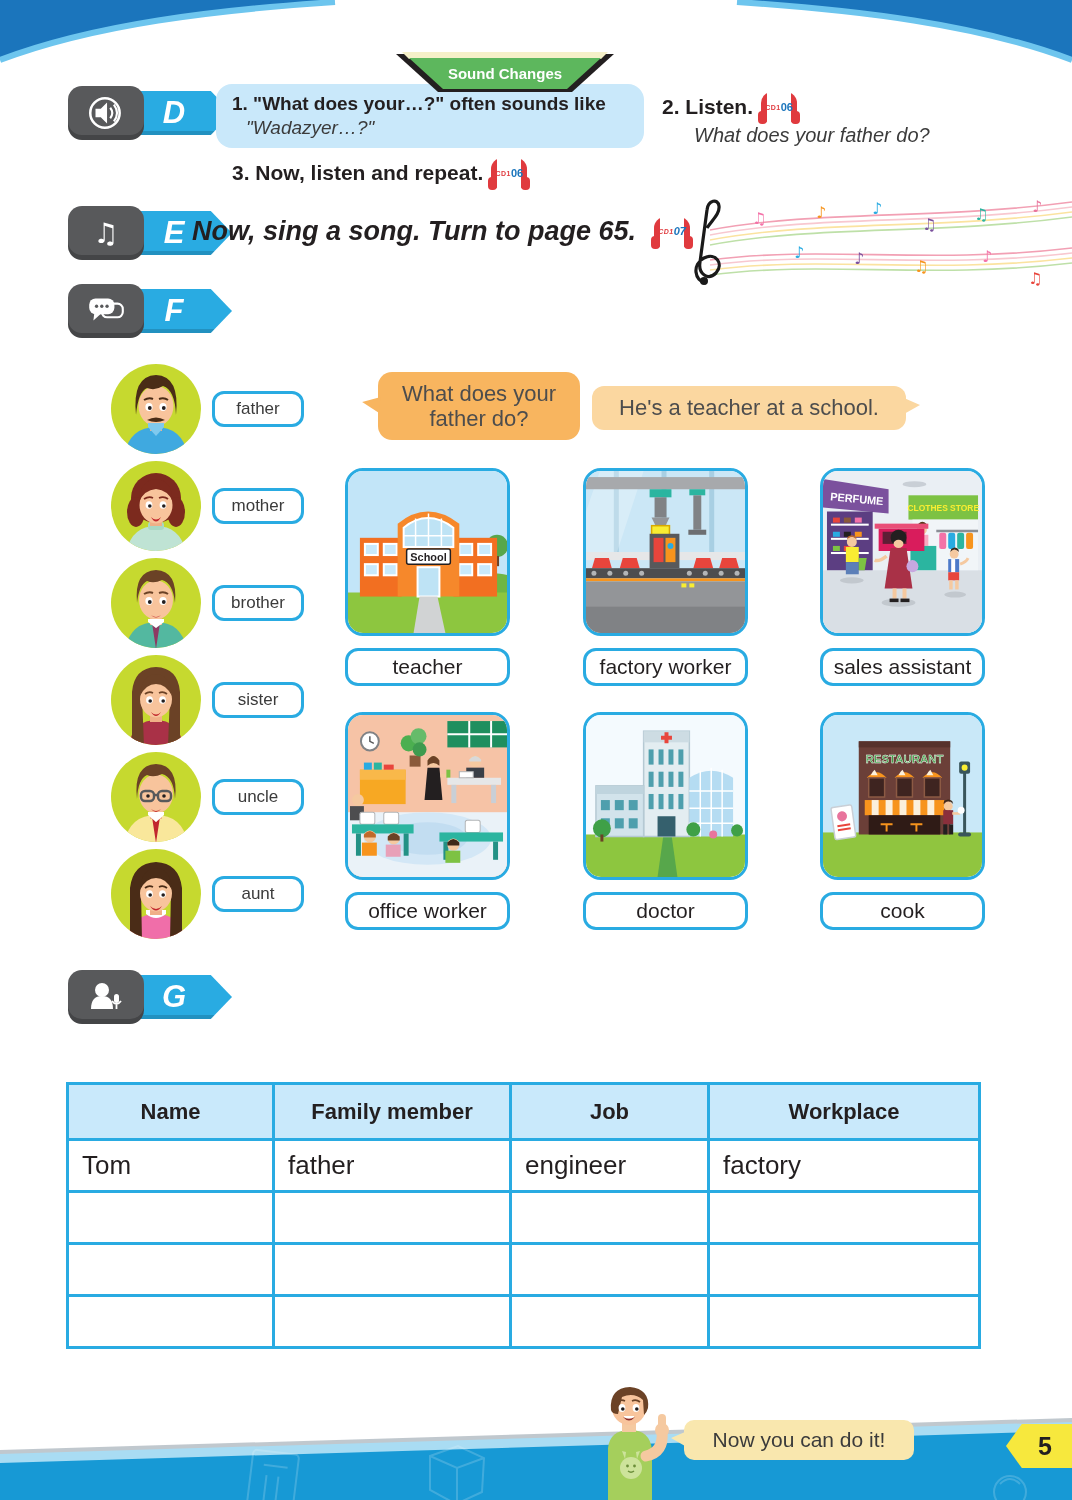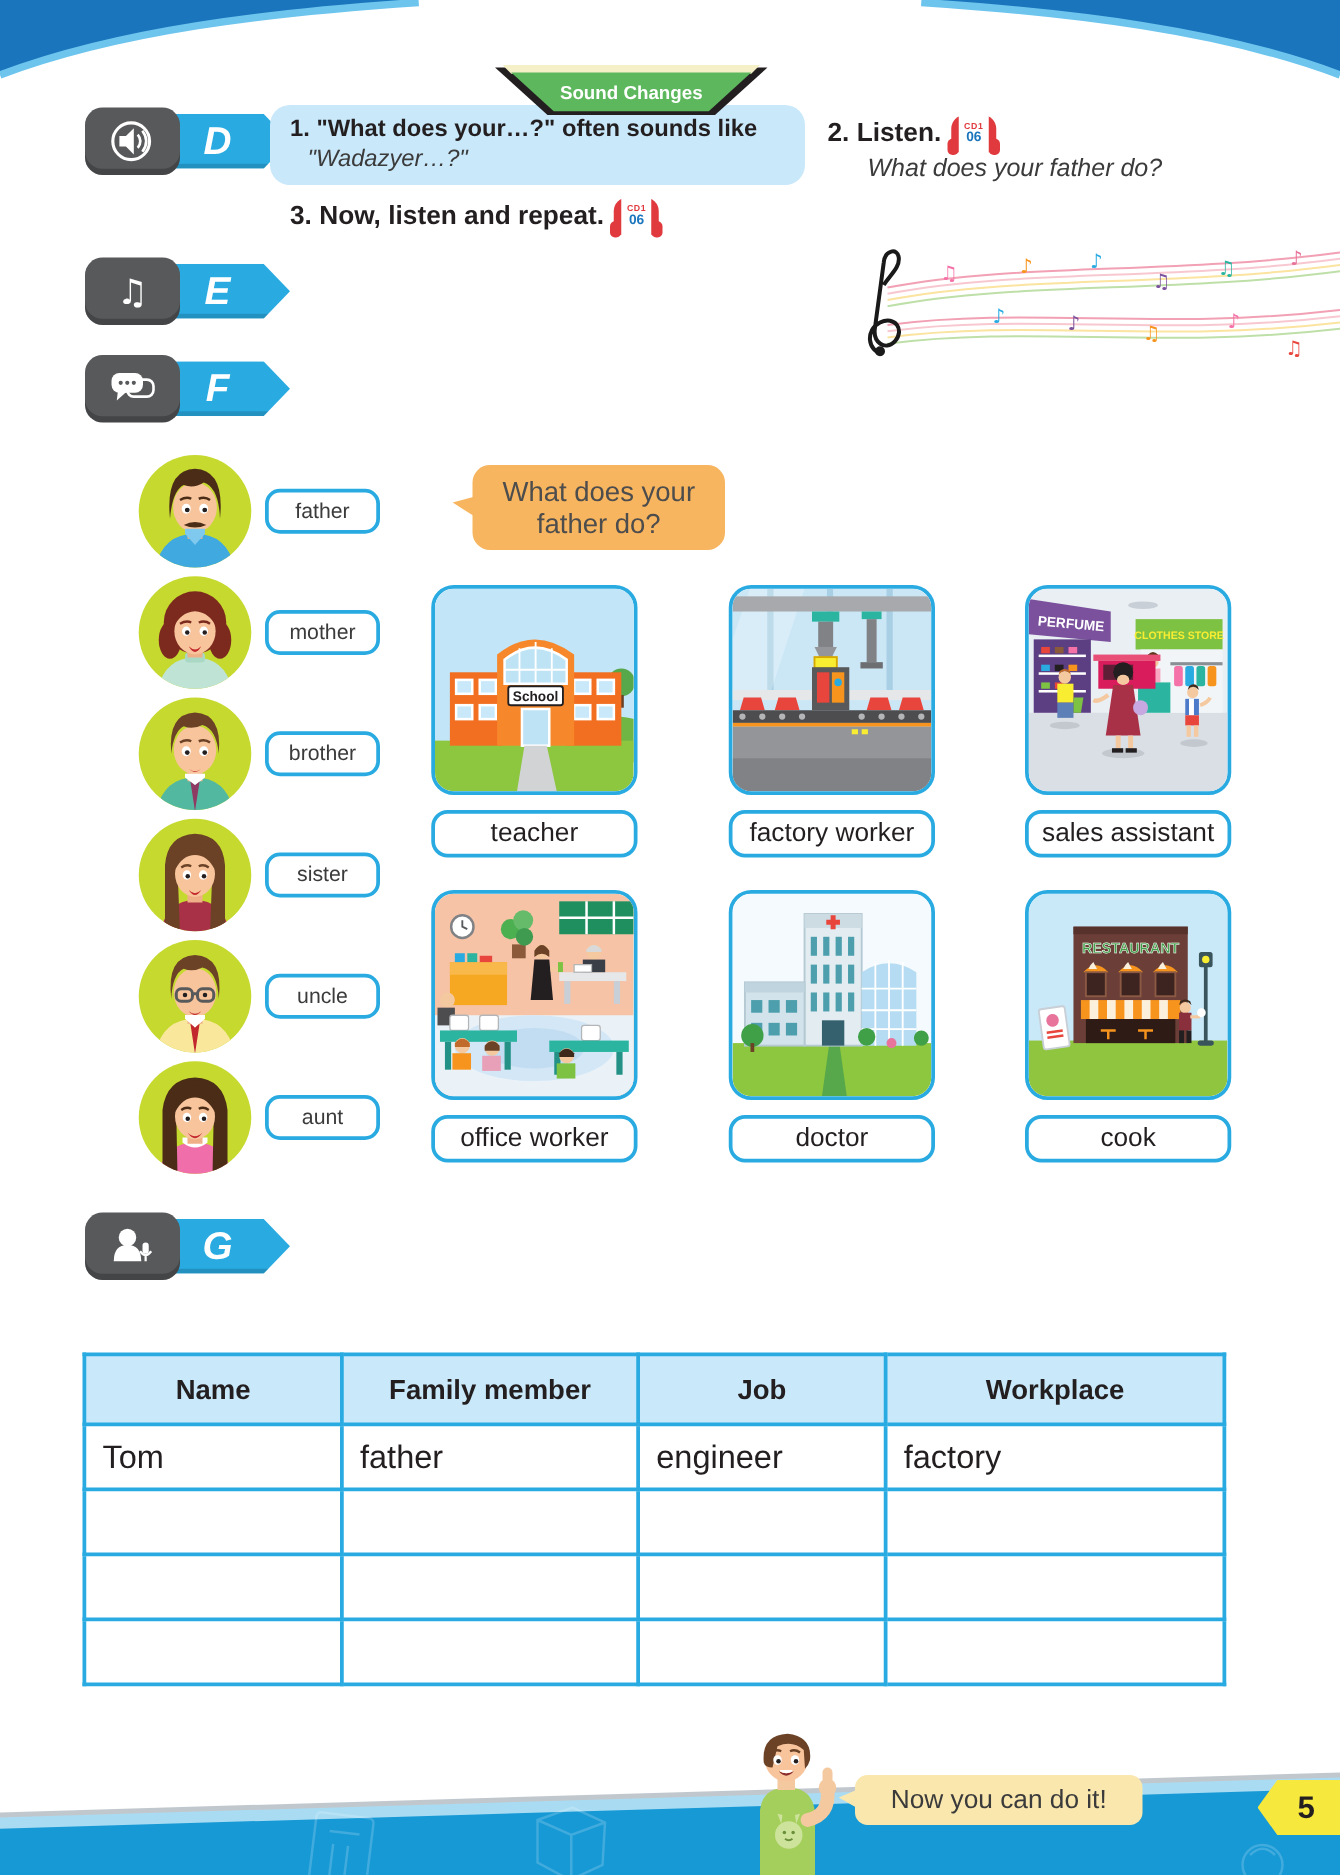--- a/index.html
+++ b/index.html
@@ -22,21 +22,21 @@
   .sec-title{position:absolute;font-size:27px;font-weight:bold;font-style:italic;color:#231F20;
              display:flex;align-items:center;gap:10px}
 
   
   .cd{display:inline-flex;align-items:center;justify-content:center;width:36px;height:30px;
       background:#E03A3E;border-radius:11px 11px 7px 7px;vertical-align:middle;margin-left:8px;
       position:relative;flex:none}
   .cd::before,.cd::after{content:"";position:absolute;bottom:-2px;width:9px;height:13px;
       background:#E03A3E;border-radius:4px}
   .cd::before{left:-3px}.cd::after{right:-3px}
-  .cd-inner{background:#fff;border-radius:3px;width:24px;height:37px;display:flex;flex-direction:column;
+  .cd-inner{background:#fff;border-radius:3px;width:24px;height:37px;display:flex;flex-direction:row;
       align-items:center;justify-content:center;line-height:1;position:relative;z-index:1}
   .cd-disc{font-size:7px;font-weight:bold;color:#E03A3E;letter-spacing:.5px}
   .cd-track{font-size:11px;font-weight:bold;color:#1B75BC}
 
   
   .dbox{position:absolute;left:216px;top:84px;width:428px;height:64px;background:#C9E8FA;
         border-radius:16px;padding:9px 12px 0 16px;z-index:1}
   .dbox-l1{font-size:19px;font-weight:bold}
   .dbox-l2{font-size:19px;font-style:italic;padding-left:14px;margin-top:2px;color:#3b3b3b}
   .inline-bold{font-size:21px;font-weight:bold;display:flex;align-items:center;position:absolute}
@@ -145,20 +145,29 @@
 
   <div class="badge" style="left:68px;top:206px">
     <div class="badge-gray">
       <svg width="40" height="40" viewBox="0 0 40 40">
         <text x="20" y="30" text-anchor="middle" font-size="28" fill="#fff" font-family="DejaVu Sans">♫</text>
       </svg>
     </div>
     <div class="badge-arrow">
       <span class="badge-letter">E</span>
     </div>
+  </div>
+  <div class="sec-title" style="left:192px;top:216px">
+    <span>Now, sing a song. Turn to page 65.</span>
+    <span class="cd">
+      <span class="cd-inner">
+        <span class="cd-disc">CD1</span>
+        <span class="cd-track">07</span>
+      </span>
+    </span>
   </div>
 
   <svg class="abs" style="left:676px;top:188px;width:396px;height:120px" viewBox="0 0 396 120">
     <g fill="none" stroke-width="1.6">
       <path d="M34,42 C140,22 260,32 396,14" stroke="#F2A0B4"></path>
       <path d="M34,47 C140,27 260,37 396,19" stroke="#F8C8D0"></path>
       <path d="M34,52 C140,32 260,42 396,24" stroke="#FBE3A0"></path>
       <path d="M34,57 C140,37 260,47 396,29" stroke="#BEE0A8"></path>
       <path d="M34,72 C150,57 250,77 396,60" stroke="#F2A0B4"></path>
       <path d="M34,77 C150,62 250,82 396,65" stroke="#F8C8D0"></path>
@@ -351,20 +360,21 @@
         <ellipse cx="52.5" cy="46" rx="3.4" ry="3.8" fill="#fff"></ellipse>
           <circle cx="53.2" cy="47" r="1.8" fill="#231F20"></circle>
         <path d="M35,40 q4,-3 8,-1 M49,39 q4,-2 8,1" stroke="#4A2C17" stroke-width="1.8" fill="none"></path>
         <path d="M40,58 Q46,64 52,58 Q46,67 40,58 Z" fill="#C1272D"></path>
       </g>
     </svg>
   </div>
   <div class="fam-label" style="top:876px">aunt</div>
 
   <div class="bubble-q">What does your father do?</div>
+  <div class="bubble-a">He's a teacher at a school.</div>
 
   <div class="job-img" style="left:345px;top:468px">
     <svg viewBox="0 0 160 160" preserveAspectRatio="none">
       <rect width="160" height="160" fill="#C2E5F8"></rect>
       <ellipse cx="132" cy="120" rx="55" ry="20" fill="#6FB644"></ellipse>
       <rect y="120" width="160" height="40" fill="#8DC63F"></rect>
       <circle cx="150" cy="74" r="11" fill="#57A74B"></circle>
         <rect x="148" y="84" width="4" height="10" fill="#6B4226"></rect>
       <rect x="12" y="66" width="42" height="58" fill="#F26F21"></rect>
       <g fill="#C9E9FB" stroke="#fff" stroke-width="2">

